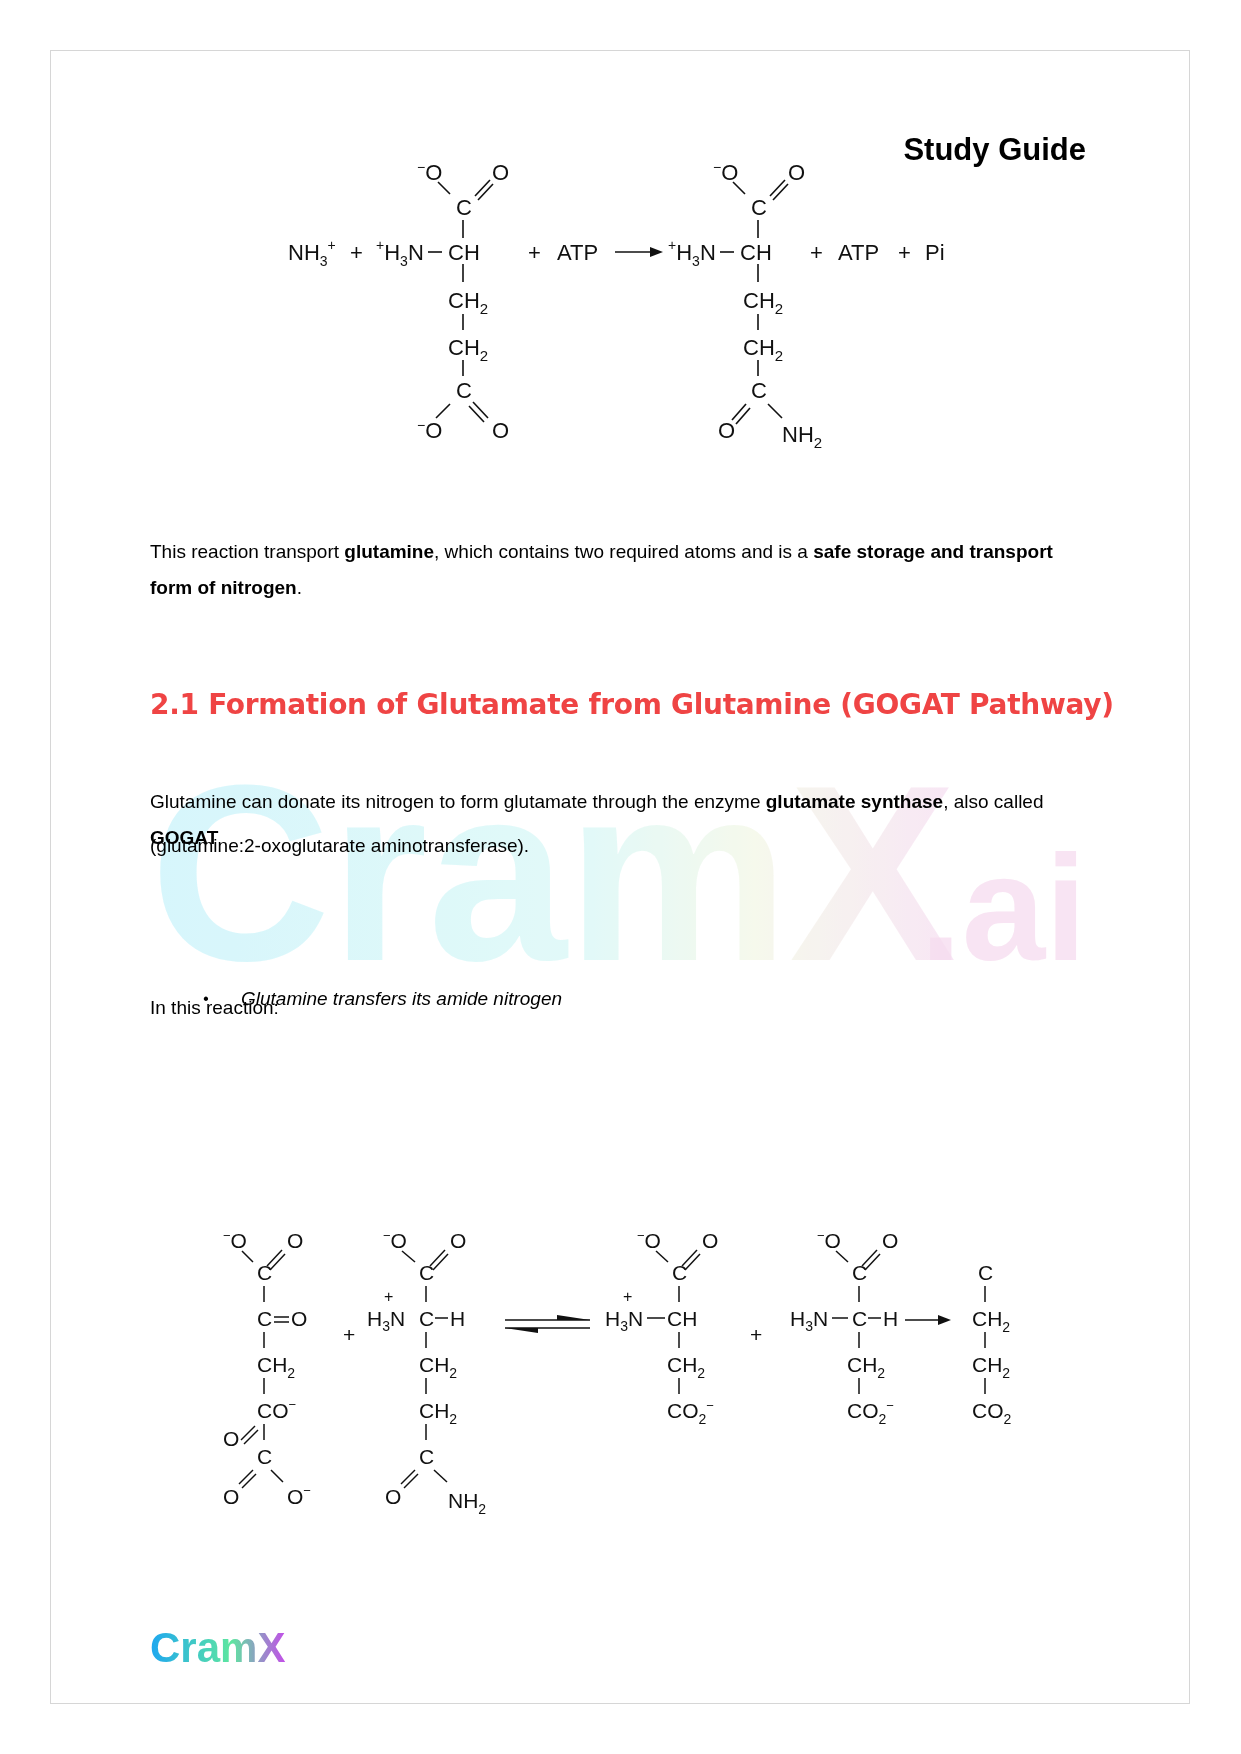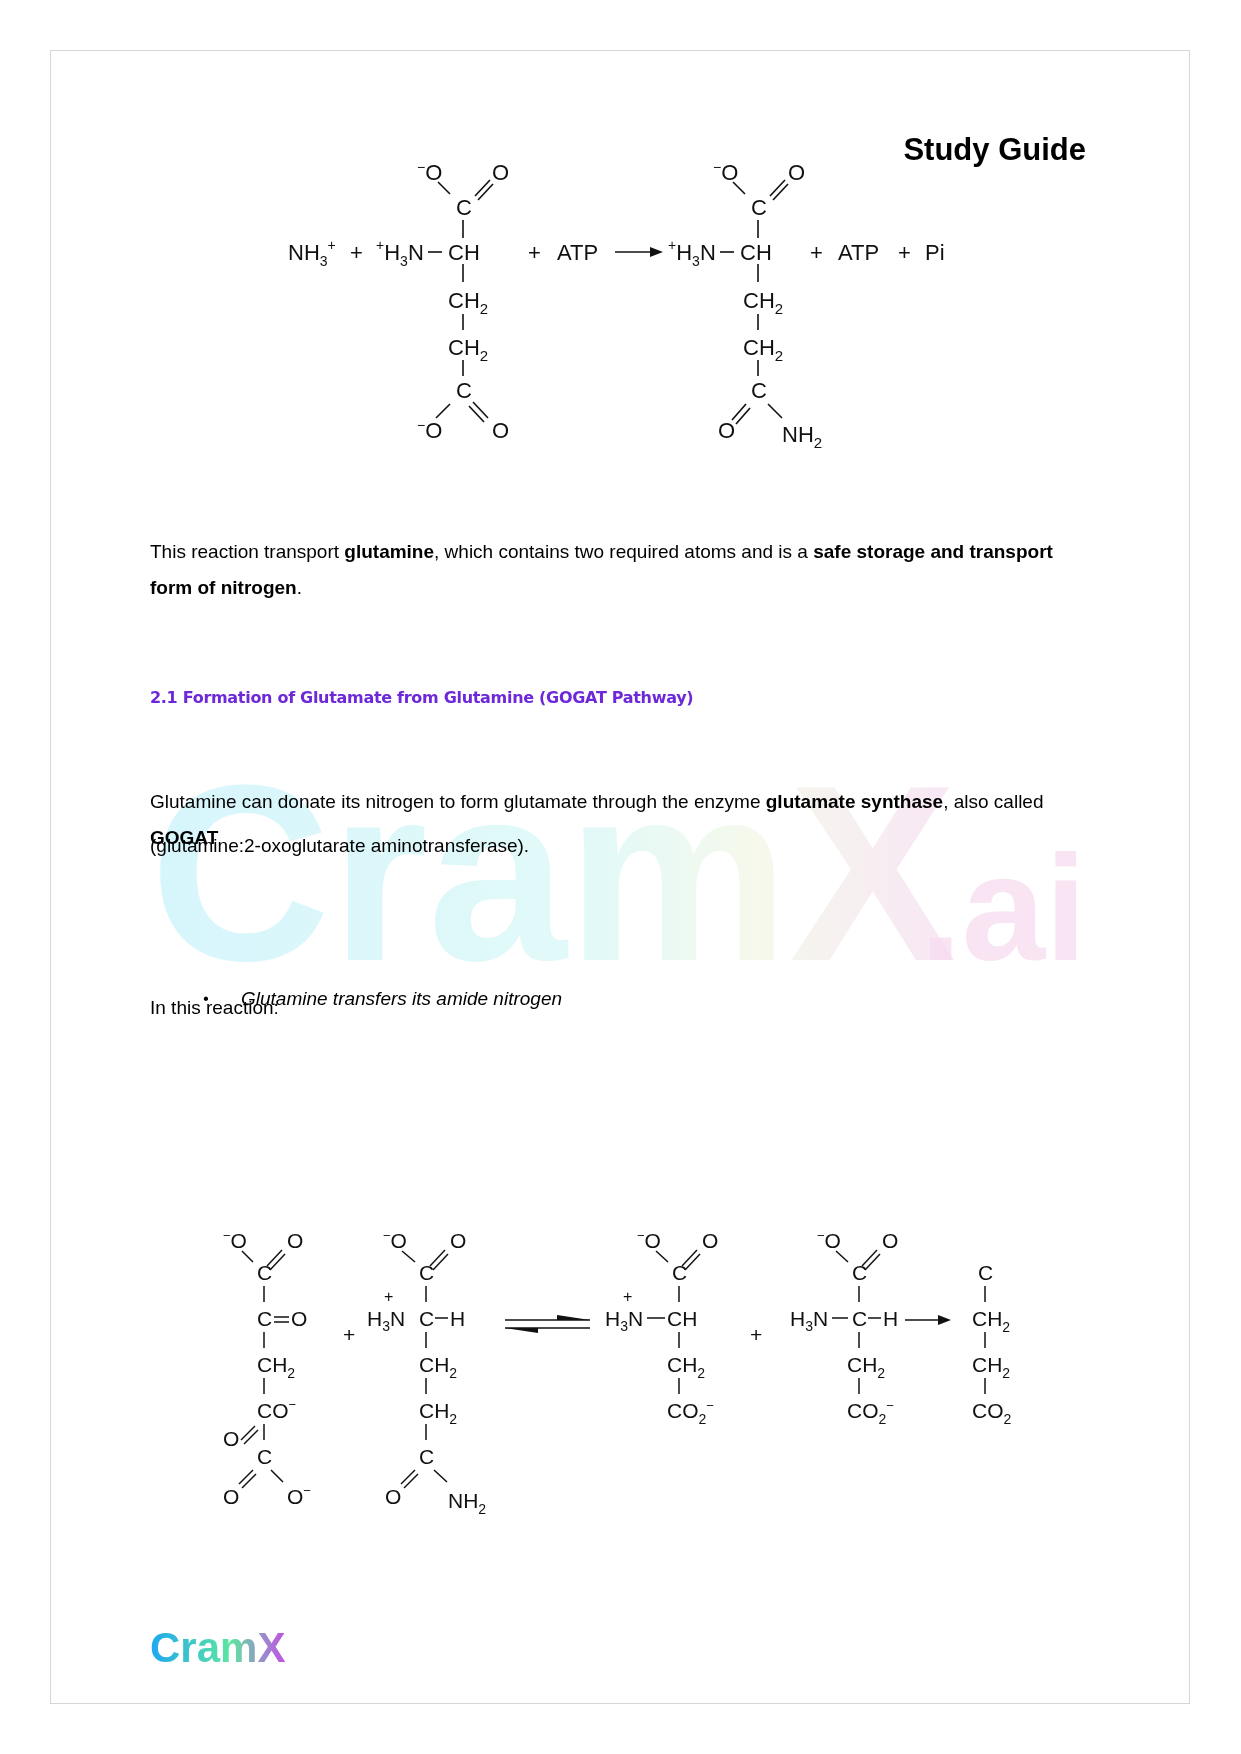--- a/index.html
+++ b/index.html
@@ -2,21 +2,21 @@
 <html><head>
 <meta charset="utf-8">
 <style>
   html,body{margin:0;padding:0;background:#fff;}
   body{width:1241px;height:1754px;position:relative;overflow:hidden;font-family:"Liberation Sans",sans-serif;color:#000;}
   .page-frame{position:absolute;left:50px;top:50px;width:1140px;height:1654px;border:1px solid #d6d6d6;box-sizing:border-box;}
   .header-title{position:absolute;right:155px;top:88px;font-size:31px;font-weight:bold;font-family:"Liberation Sans",sans-serif;margin-top:44px;}
   .watermark{position:absolute;left:150px;top:770px;width:950px;height:230px;pointer-events:none;}
   .para{position:absolute;left:150px;width:940px;font-size:19px;line-height:36px;font-family:"Liberation Sans",sans-serif;}
   .para b{font-weight:bold;text-align:right;}
-  .section-heading{position:absolute;left:150px;top:688px;font-size:16px;font-weight:bold;color:#6d28d9;font-family:"DejaVu Sans",sans-serif;letter-spacing:-0.3px;}
+  .section-heading{position:absolute;left:150px;top:688px;font-size:28px;font-weight:bold;color:#ef4444;font-family:"DejaVu Sans",sans-serif;letter-spacing:-0.3px;}
   .bullet-list{position:absolute;left:196px;top:985px;margin:0;padding:0;list-style:none;font-size:19px;font-family:"Liberation Sans",sans-serif;font-style:italic;}
   .bullet-list li{position:relative;padding-left:45px;height:57px;line-height:28px;}
   .bullet-list li::before{content:"•";position:absolute;left:7px;top:0;font-size:16px;}
   .diagram{position:absolute;}
   .diagram svg text{font-family:"Liberation Sans",sans-serif;fill:#111;}
   .logo{position:absolute;left:150px;top:1622px;}
 </style>
 </head>
 <body>
 

